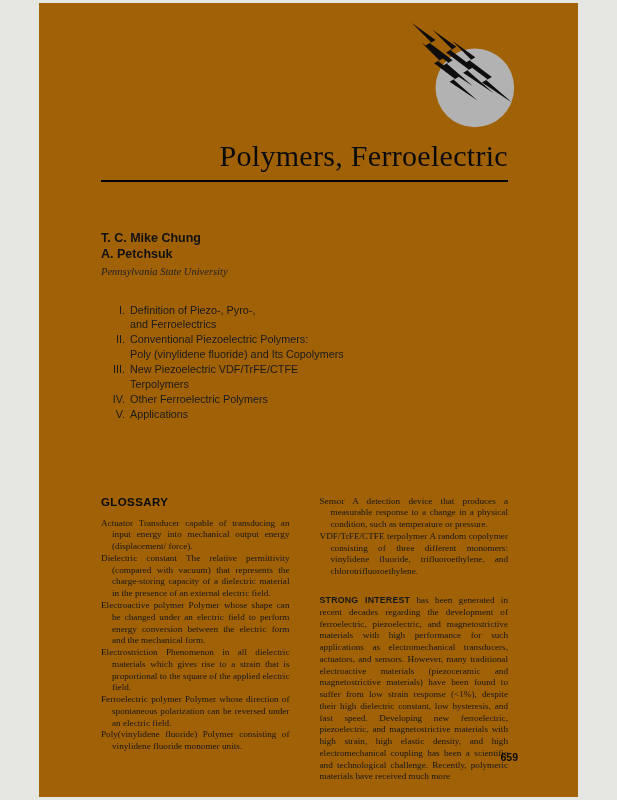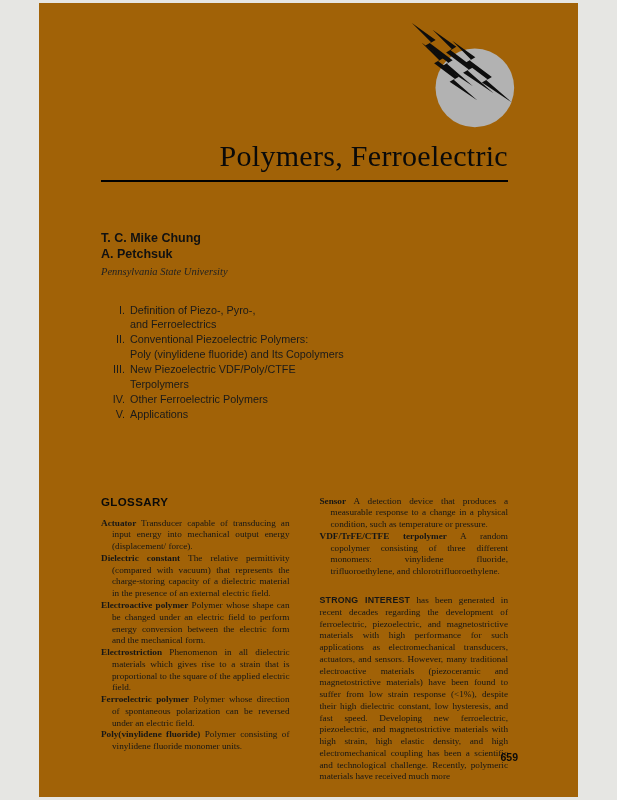--- a/index.html
+++ b/index.html
@@ -71,21 +71,21 @@
     margin-bottom:10px;
   }
   .entry {
     font-size:9.2px;
     line-height:1.28;
     text-align:justify;
     padding-left:11px;
     text-indent:-11px;
     color:#161616;
   }
-  .entry b { font-weight:bold; }
+  .entry b { font-weight:normal; }
 
   .intro {
     margin-top:17px;
     font-size:9.2px;
     line-height:1.28;
     text-align:justify;
     color:#161616;
   }
   .intro .lead {
     font-family:"Liberation Sans", sans-serif;
@@ -140,21 +140,21 @@
       <div class="toc-item">
         <div class="toc-num">II.</div>
         <div class="toc-text">
           <div>Conventional Piezoelectric Polymers:</div>
           <div>Poly (vinylidene fluoride) and Its Copolymers</div>
         </div>
       </div>
       <div class="toc-item">
         <div class="toc-num">III.</div>
         <div class="toc-text">
-          <div>New Piezoelectric VDF/Poly/CTFE</div>
+          <div>New Piezoelectric VDF/TrFE/CTFE</div>
           <div>Terpolymers</div>
         </div>
       </div>
       <div class="toc-item">
         <div class="toc-num">IV.</div>
         <div class="toc-text">
           <div>Other Ferroelectric Polymers</div>
           <div></div>
         </div>
       </div>

